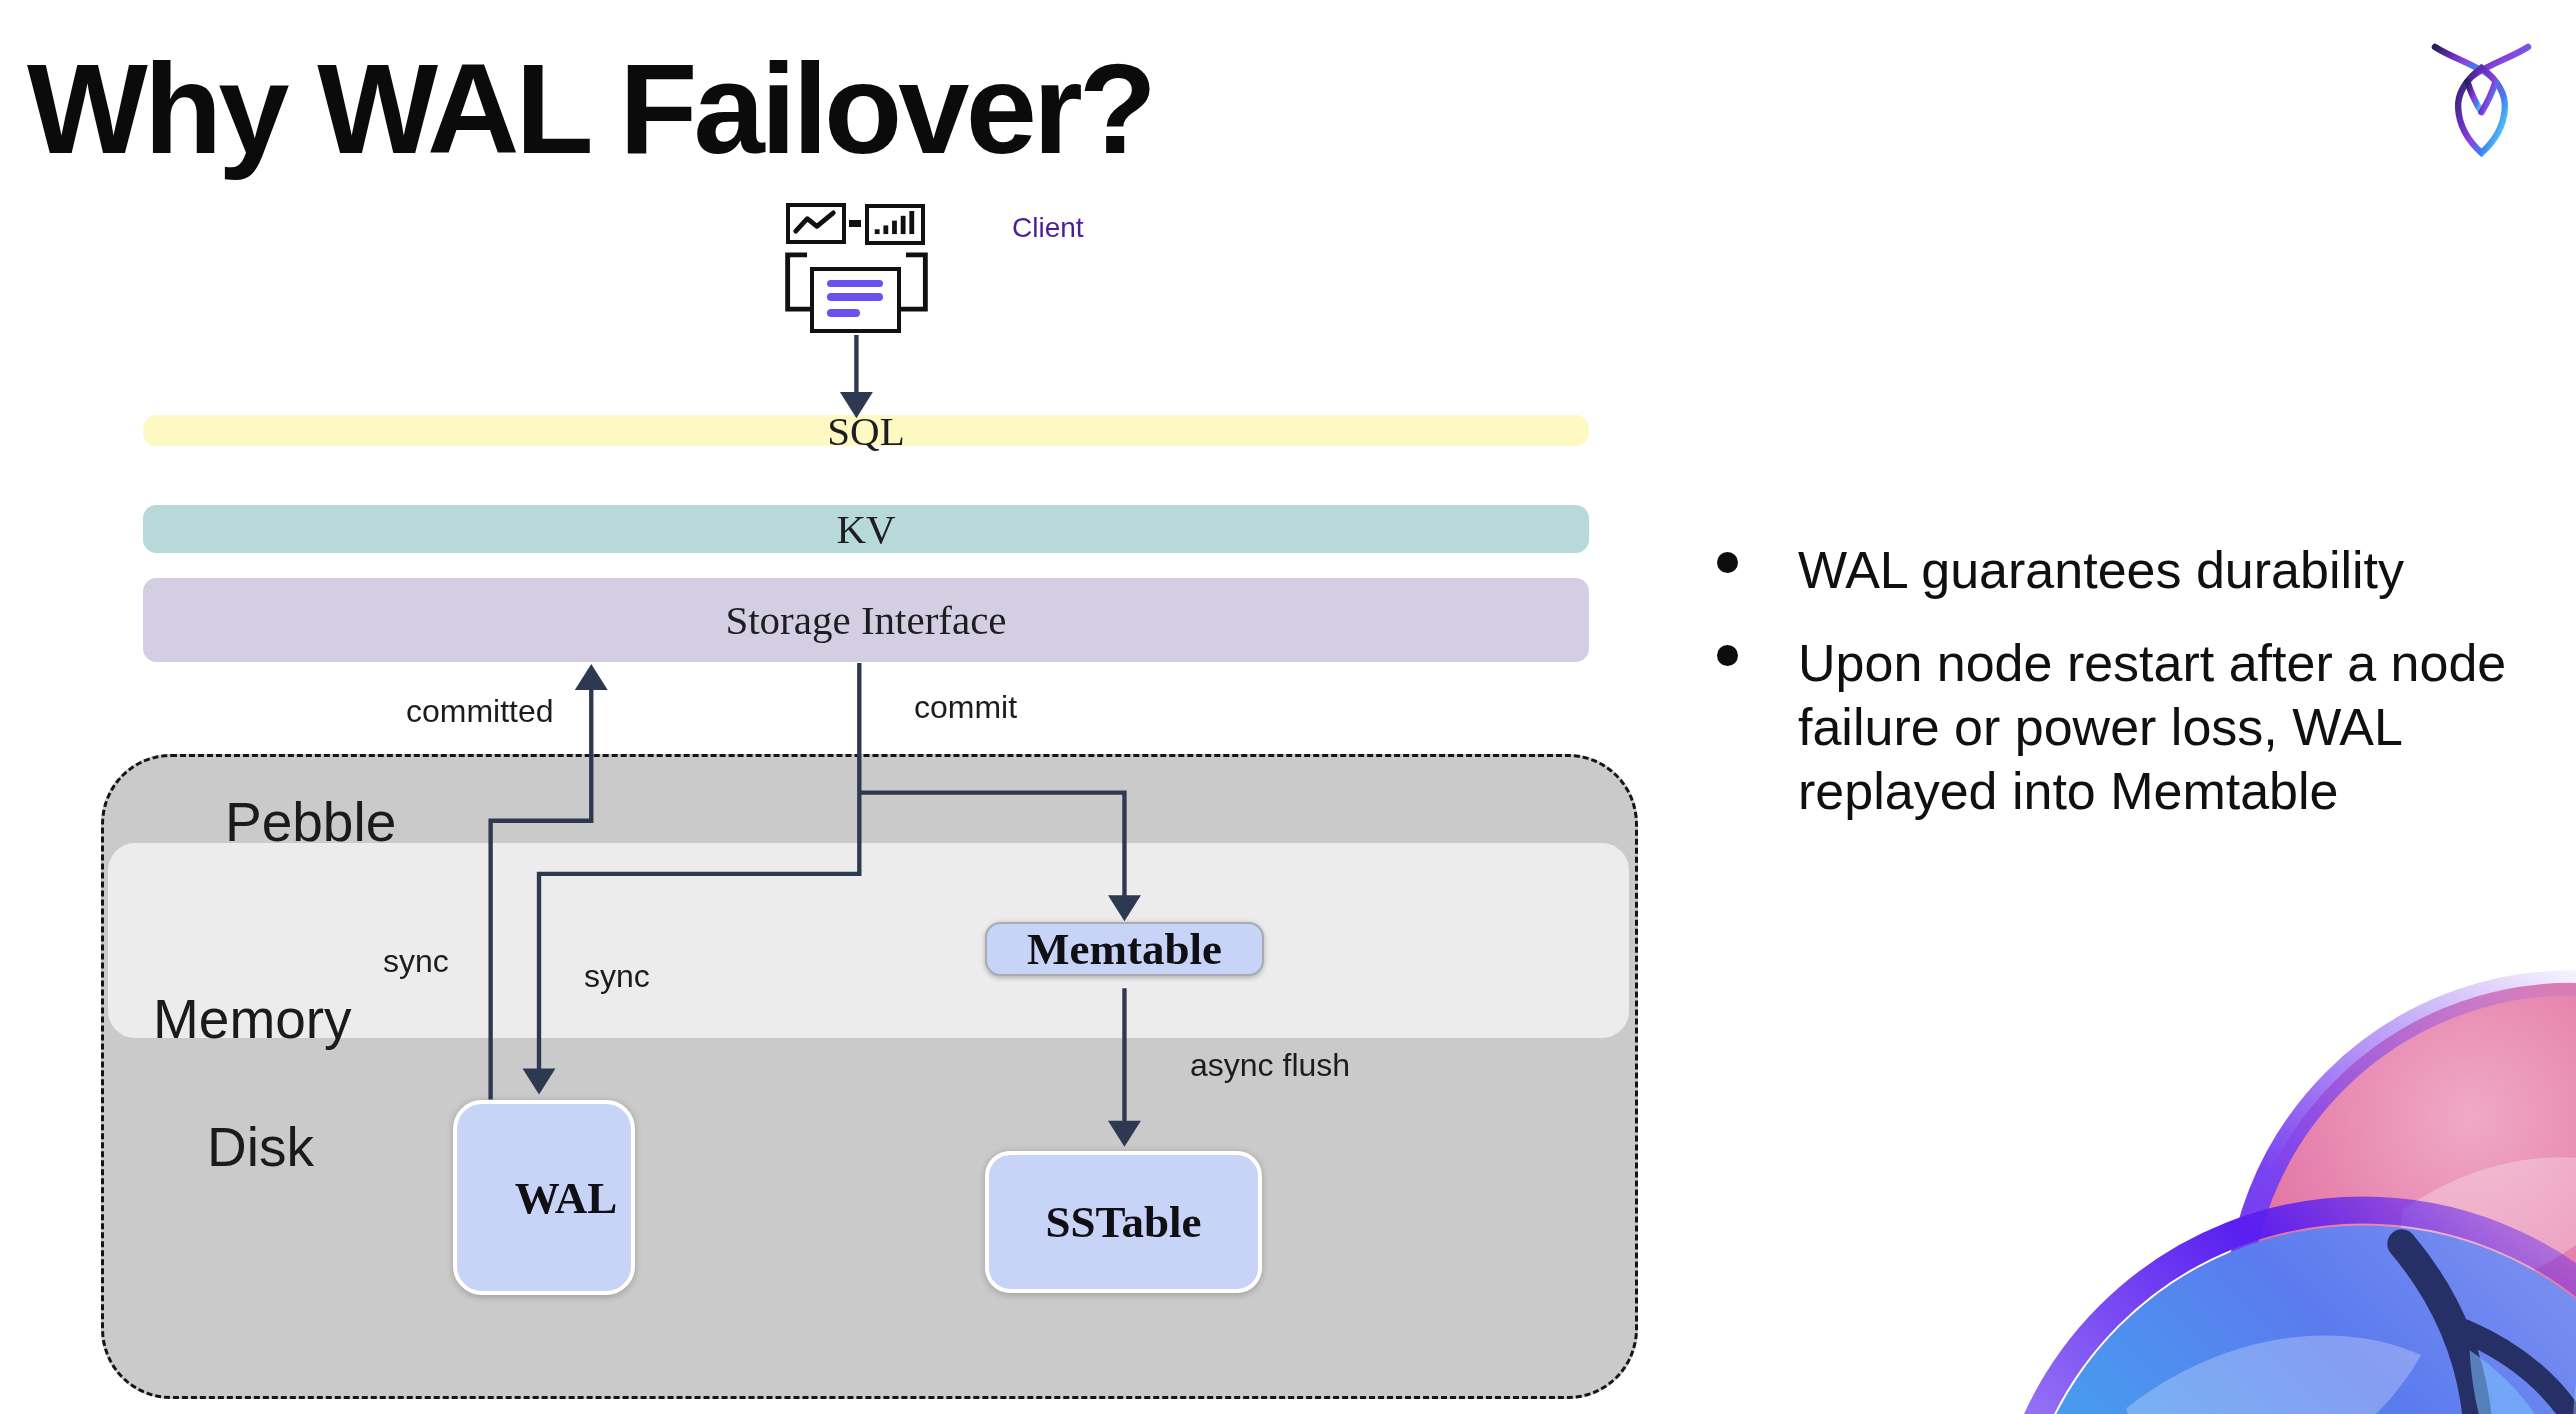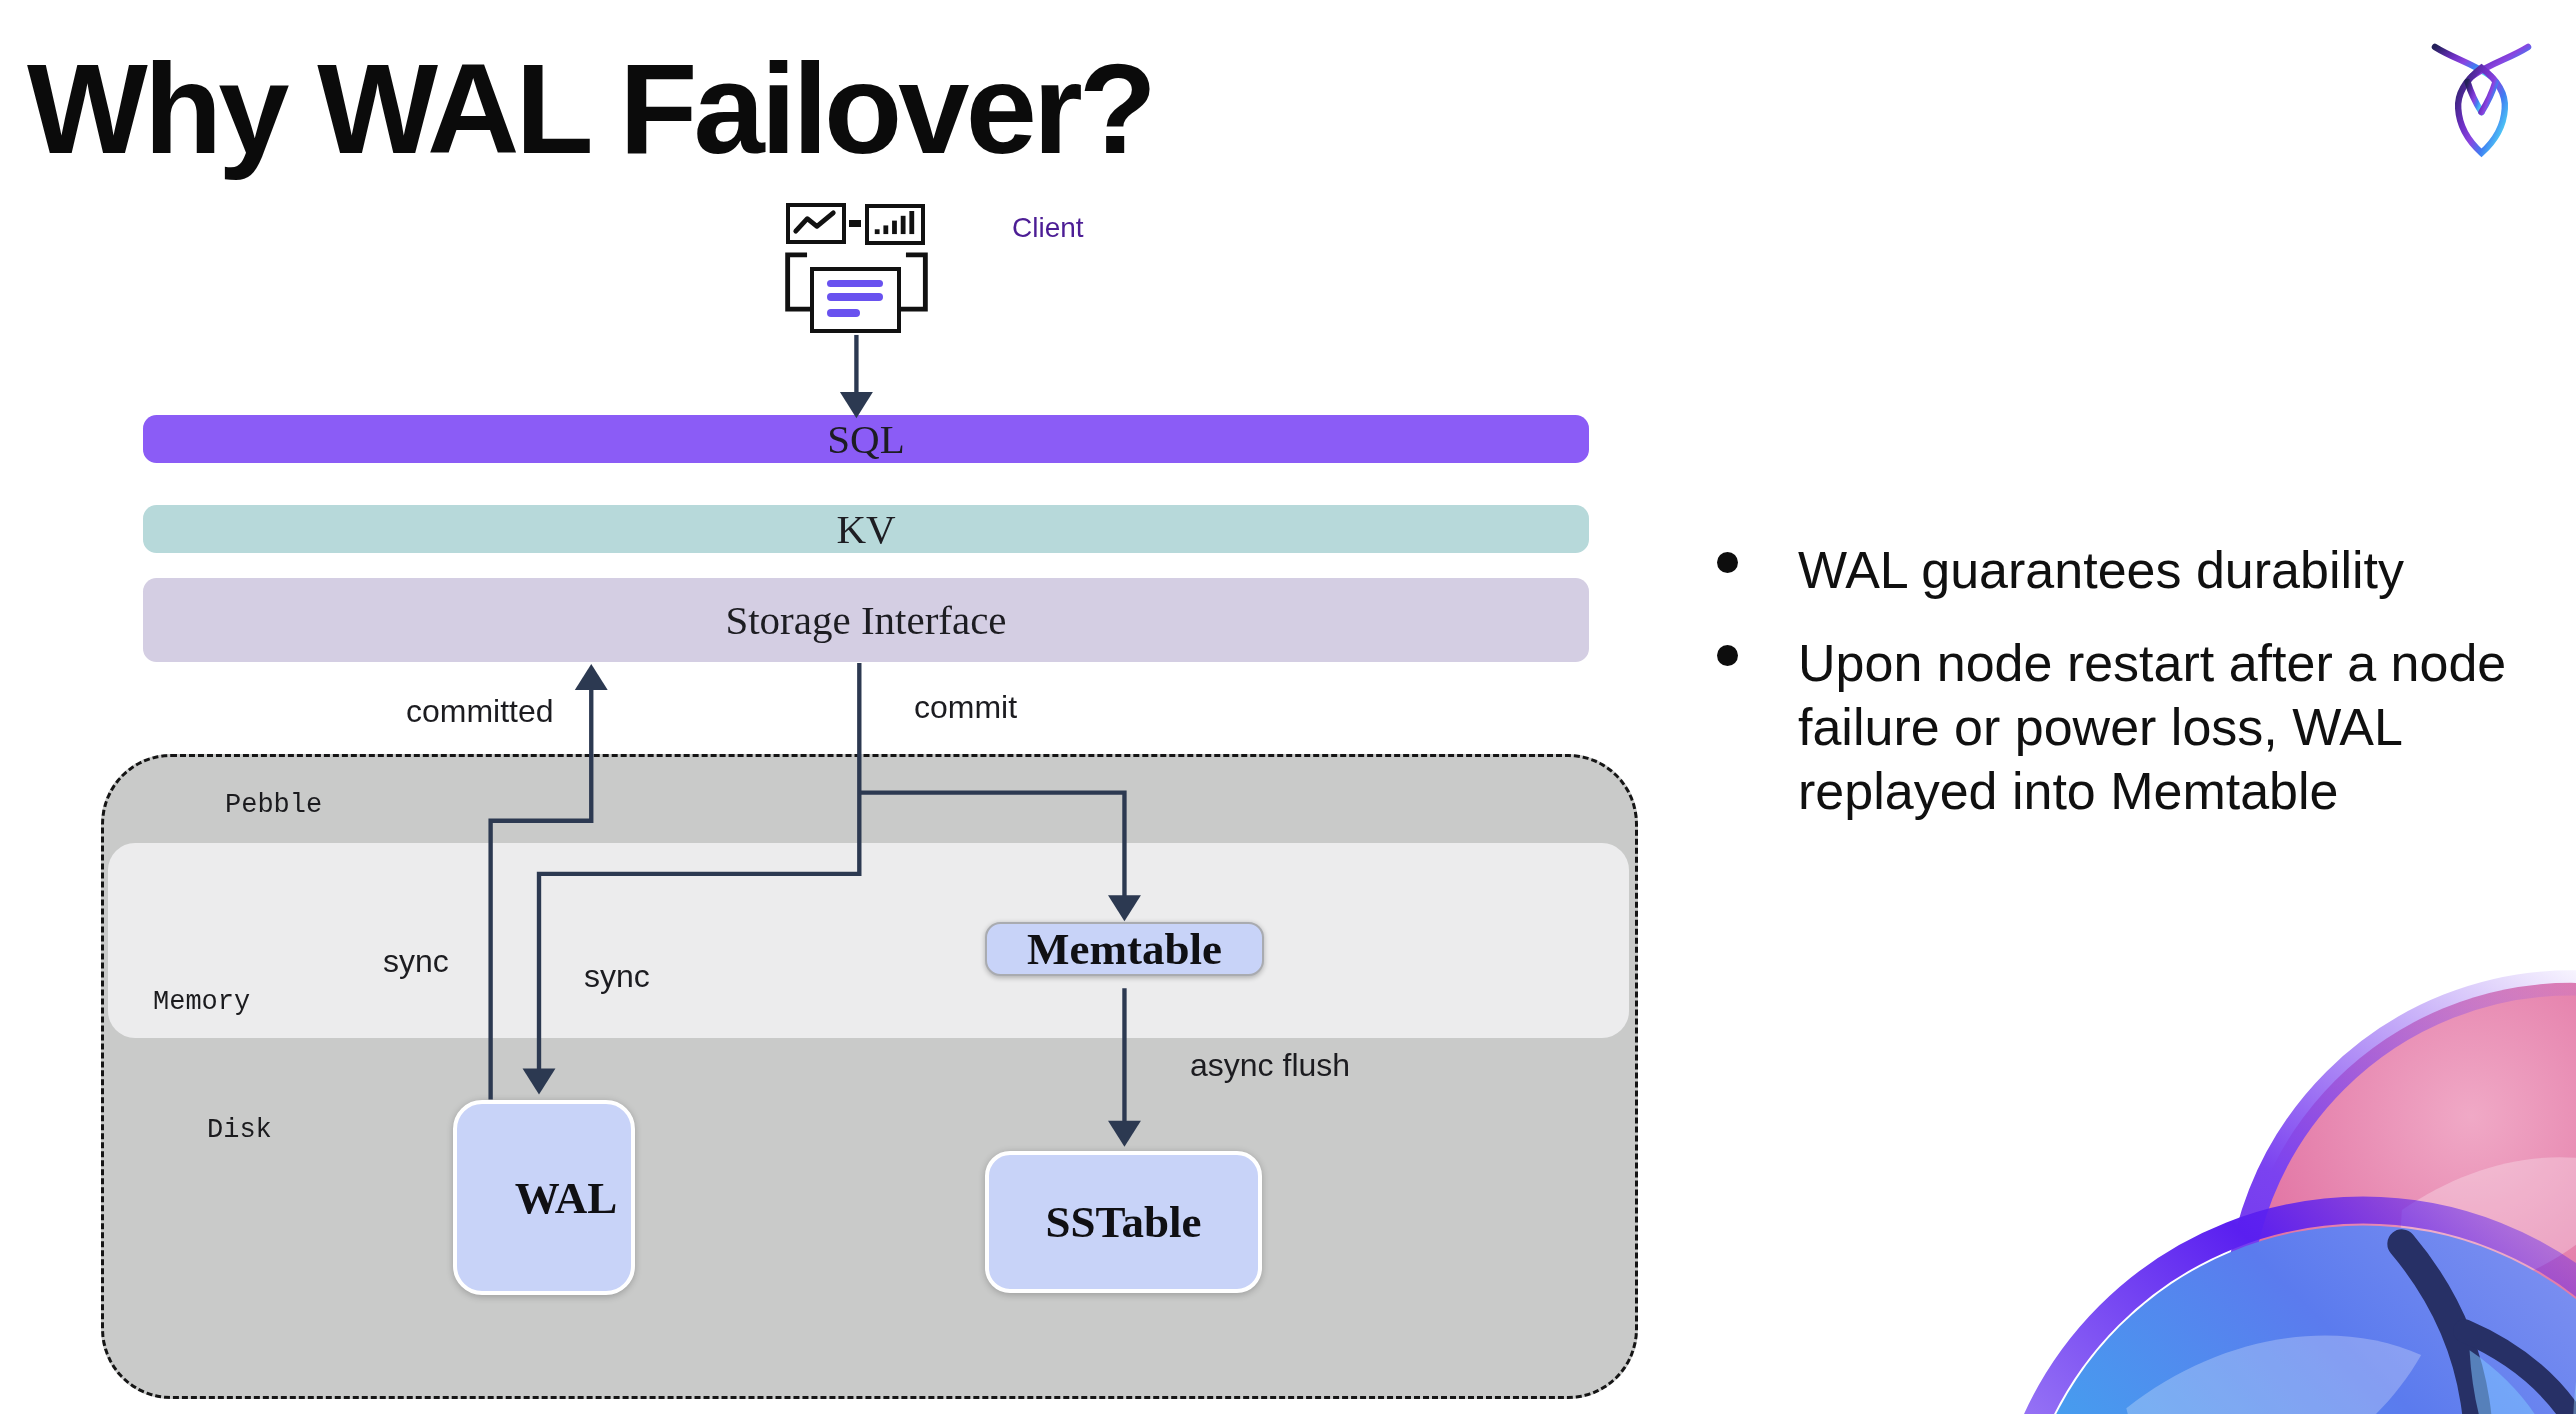--- a/index.html
+++ b/index.html
@@ -12,33 +12,33 @@
          font-family:"Liberation Sans",sans-serif;}
 
   
   .icon-box{position:absolute;border:4.8px solid #111;background:#fff;box-sizing:border-box;}
   #client-label{left:1012px;top:212px;font-size:28px;color:#4c1d95;}
 
   
   .bar{position:absolute;left:143px;width:1446px;border-radius:13.5px;display:flex;
        align-items:center;justify-content:center;
        font-family:"Liberation Serif","DejaVu Serif",serif;font-size:41px;color:#1d1d22;}
-  #bar-sql{top:415px;height:48px;background:#8b5cf6;}
+  #bar-sql{top:415px;height:31px;background:#fef9c3;}
   #bar-kv{top:505px;height:48px;background:#b7d9da;}
   #bar-storage{top:578px;height:84px;background:#d4cee3;}
 
   
   .edge-label{position:absolute;font-size:32px;color:#1c1c20;}
 
   
   #pebble{left:101px;top:754px;width:1537px;height:645px;background:#c9cac9;
           border:3.9px dashed #151515;border-radius:70px;box-sizing:border-box;}
   #memory-band{left:108px;top:843px;width:1521px;height:195px;background:#ececed;border-radius:27px;}
-  .zone-label{position:absolute;font-family:Liberation Mono, monospace;
-              font-size:27px;color:#1b1b1e;}
+  .zone-label{position:absolute;font-family:Liberation Sans, sans-serif;
+              font-size:55px;color:#1b1b1e;}
 
   
   .node{position:absolute;background:#c8d3f8;display:flex;align-items:center;justify-content:center;
         font-family:"Liberation Serif","DejaVu Serif",serif;font-weight:bold;font-size:45px;color:#101014;
         box-sizing:border-box;}
   #node-wal{left:453px;top:1100px;width:182px;height:195px;border:4.8px solid #ffffff;border-radius:29px;
             box-shadow:0 1.9px 7.7px rgba(0,0,0,0.22);padding-left:44px;}
   #node-memtable{left:985px;top:922px;width:279px;height:54px;border:2.9px solid #a9abb0;border-radius:15.5px;
             box-shadow:0 1.9px 5.8px rgba(0,0,0,0.25);}
   #node-sstable{left:985px;top:1151px;width:277px;height:142px;border:4.8px solid #ffffff;border-radius:25px;

